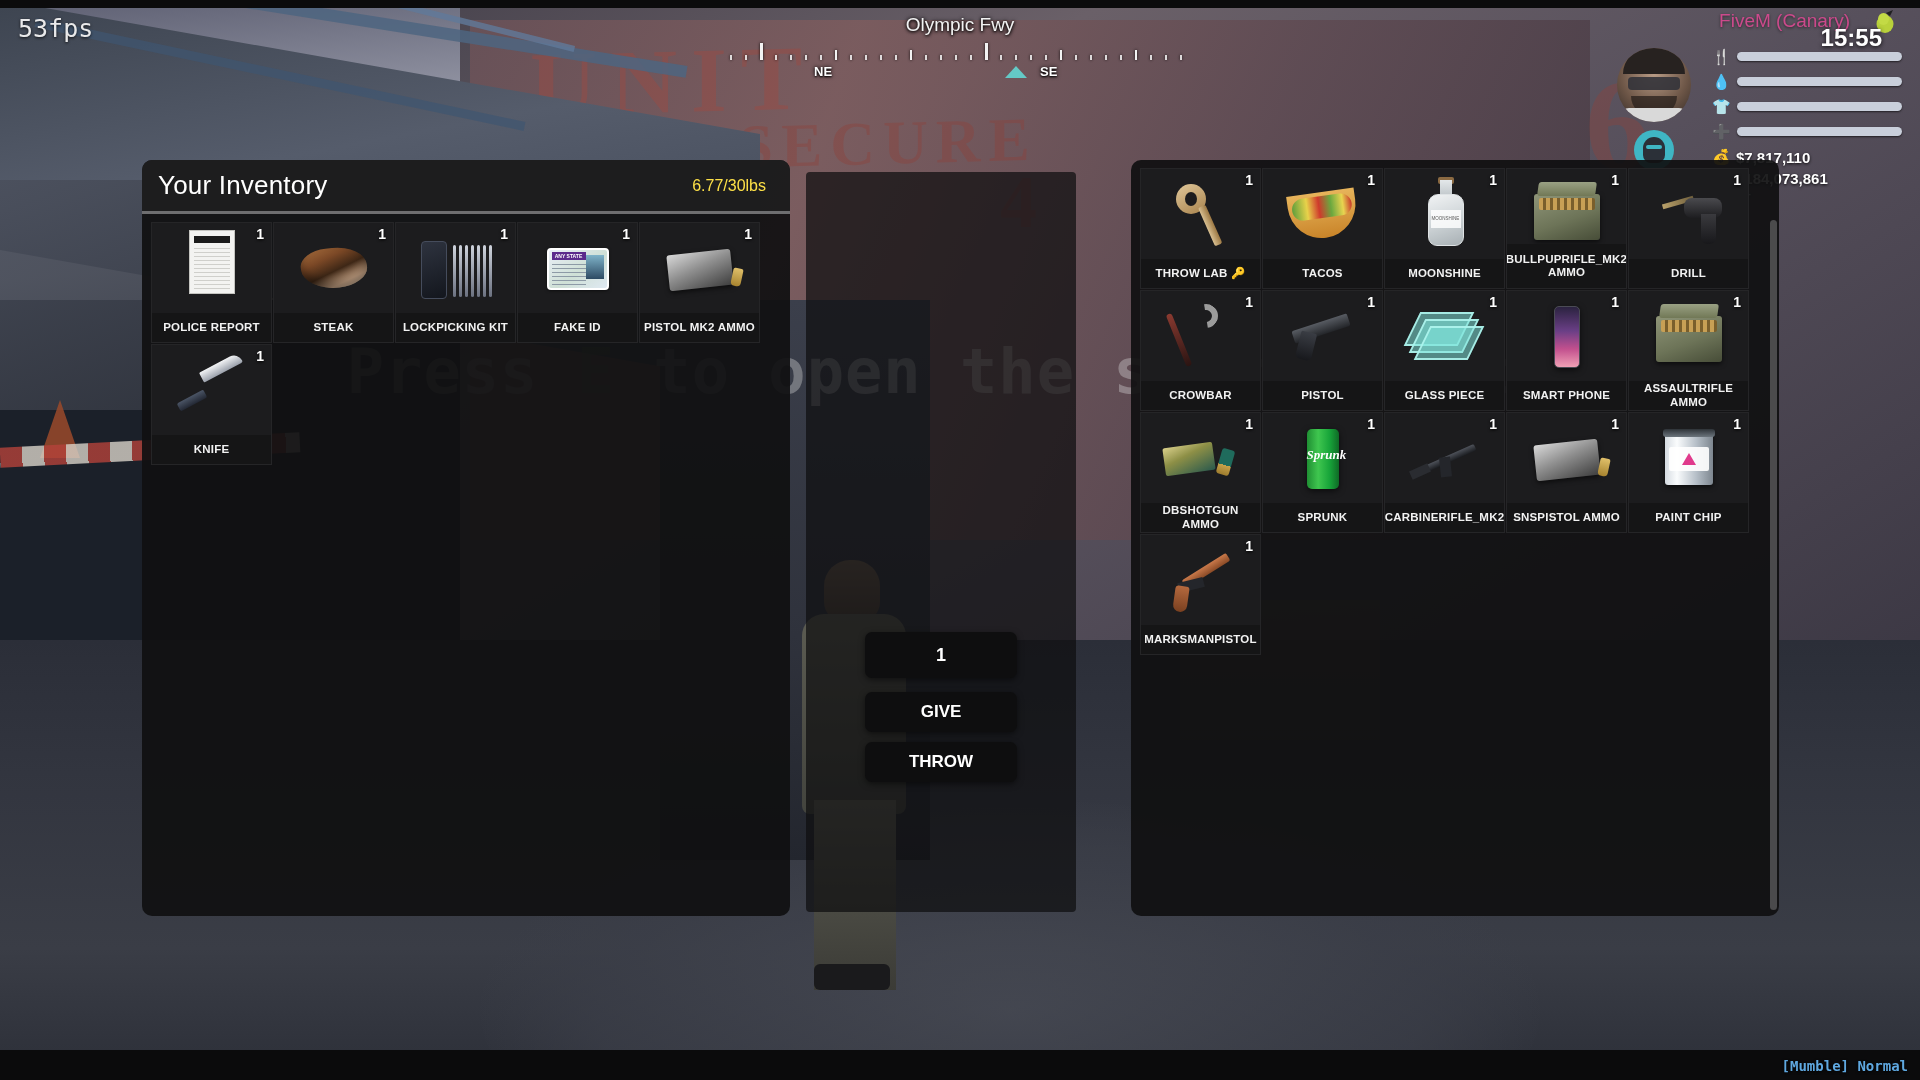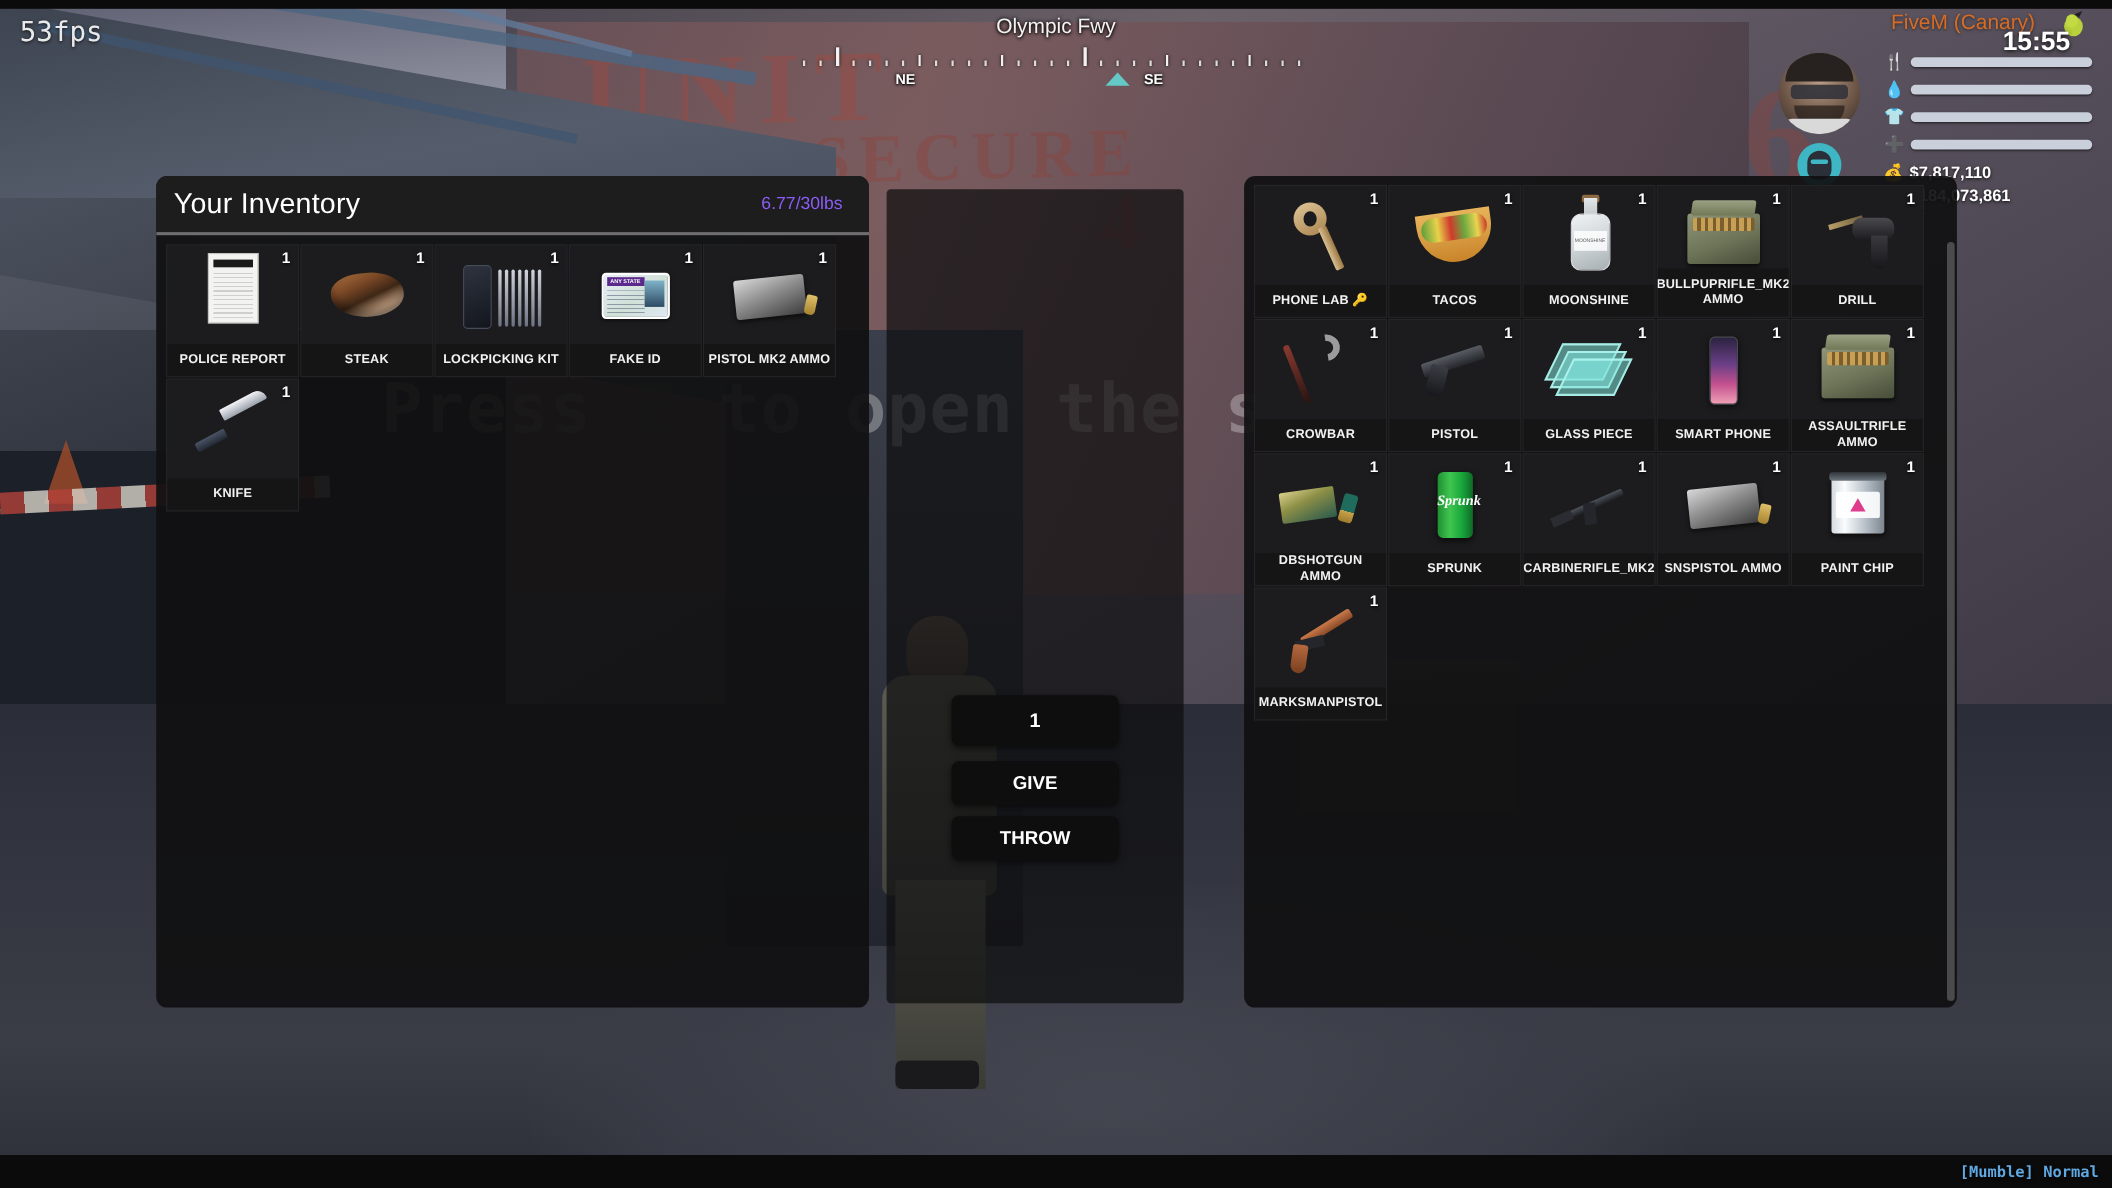--- a/index.html
+++ b/index.html
@@ -130,21 +130,21 @@
 
   
   #fps {
     position:absolute; left:18px; top:14px;
     font-family:"DejaVu Sans Mono", monospace;
     font-size:25px; color:#e9e9ea;
     text-shadow:0 1px 3px rgba(0,0,0,.8);
   }
   #fivem-label {
     position:absolute; right:70px; top:10px;
-    font-size:19px; color:#f97316; opacity:.78;
+    font-size:19px; color:#ec4899; opacity:.78;
     text-shadow:0 1px 3px rgba(0,0,0,.7);
     text-align:right;
   }
   #fivem-pear {
     position:absolute; right:22px; top:8px; width:26px; height:26px;
   }
   #clock {
     position:absolute; right:38px; top:24px;
     font-family:"Liberation Sans", sans-serif; font-weight:bold;
     font-size:24px; color:#ffffff;
@@ -242,21 +242,21 @@
 
   .panel-header {
     position:relative; height:54px;
     display:flex; align-items:center; justify-content:space-between;
     padding:0 24px 0 16px;
     background:rgba(30,30,31,.96);
     border-radius:10px 10px 0 0;
     border-bottom:3px solid #6e6e70;
   }
   .panel-title { font-size:26px; color:#ffffff; font-weight:400; letter-spacing:.2px; }
-  .panel-weight { font-size:16px; color:#8b5cf6; font-weight:500; }
+  .panel-weight { font-size:16px; color:#fde047; font-weight:500; }
 
   .slot-grid {
     display:grid;
     grid-template-columns:repeat(5,121px);
     grid-auto-rows:121px;
     gap:1px;
     padding:8px 0 0 9px;
   }
   .slot {
     position:relative;
@@ -788,21 +788,21 @@
 <div class="panel" id="panel-right">
   <div class="slot-grid" id="grid-right">
       <div class="slot">
         <div class="slot-count">1</div>
         <div class="slot-img">
           <div class="key-art">
             <div class="bow"></div>
             <div class="shaft"></div>
           </div>
         </div>
-        <div class="slot-label">PHONE LAB 🔑</div>
+        <div class="slot-label">THROW LAB 🔑</div>
       </div>
       <div class="slot">
         <div class="slot-count">1</div>
         <div class="slot-img">
           <div class="art">
             <div class="taco">
               <div class="filling"></div>
             </div>
           </div>
         </div>

